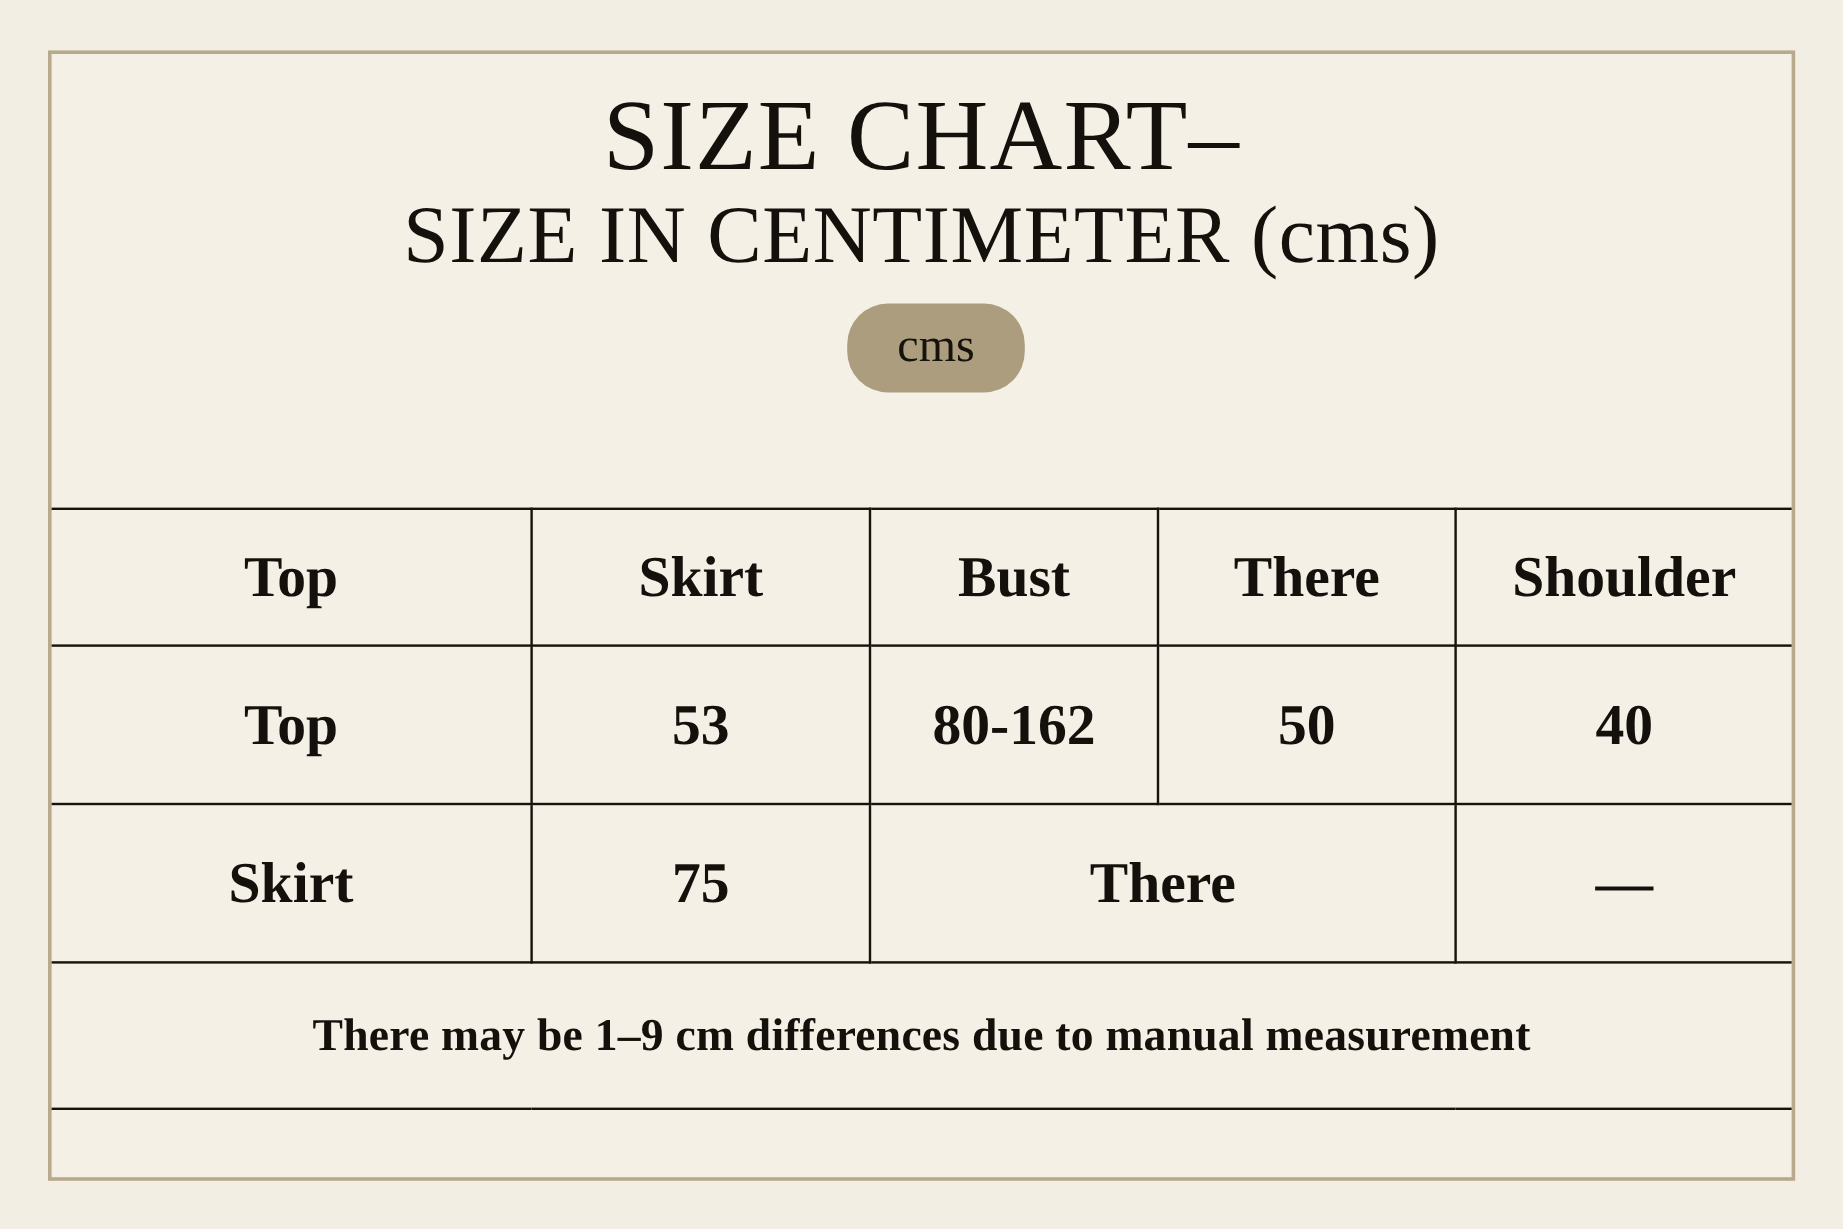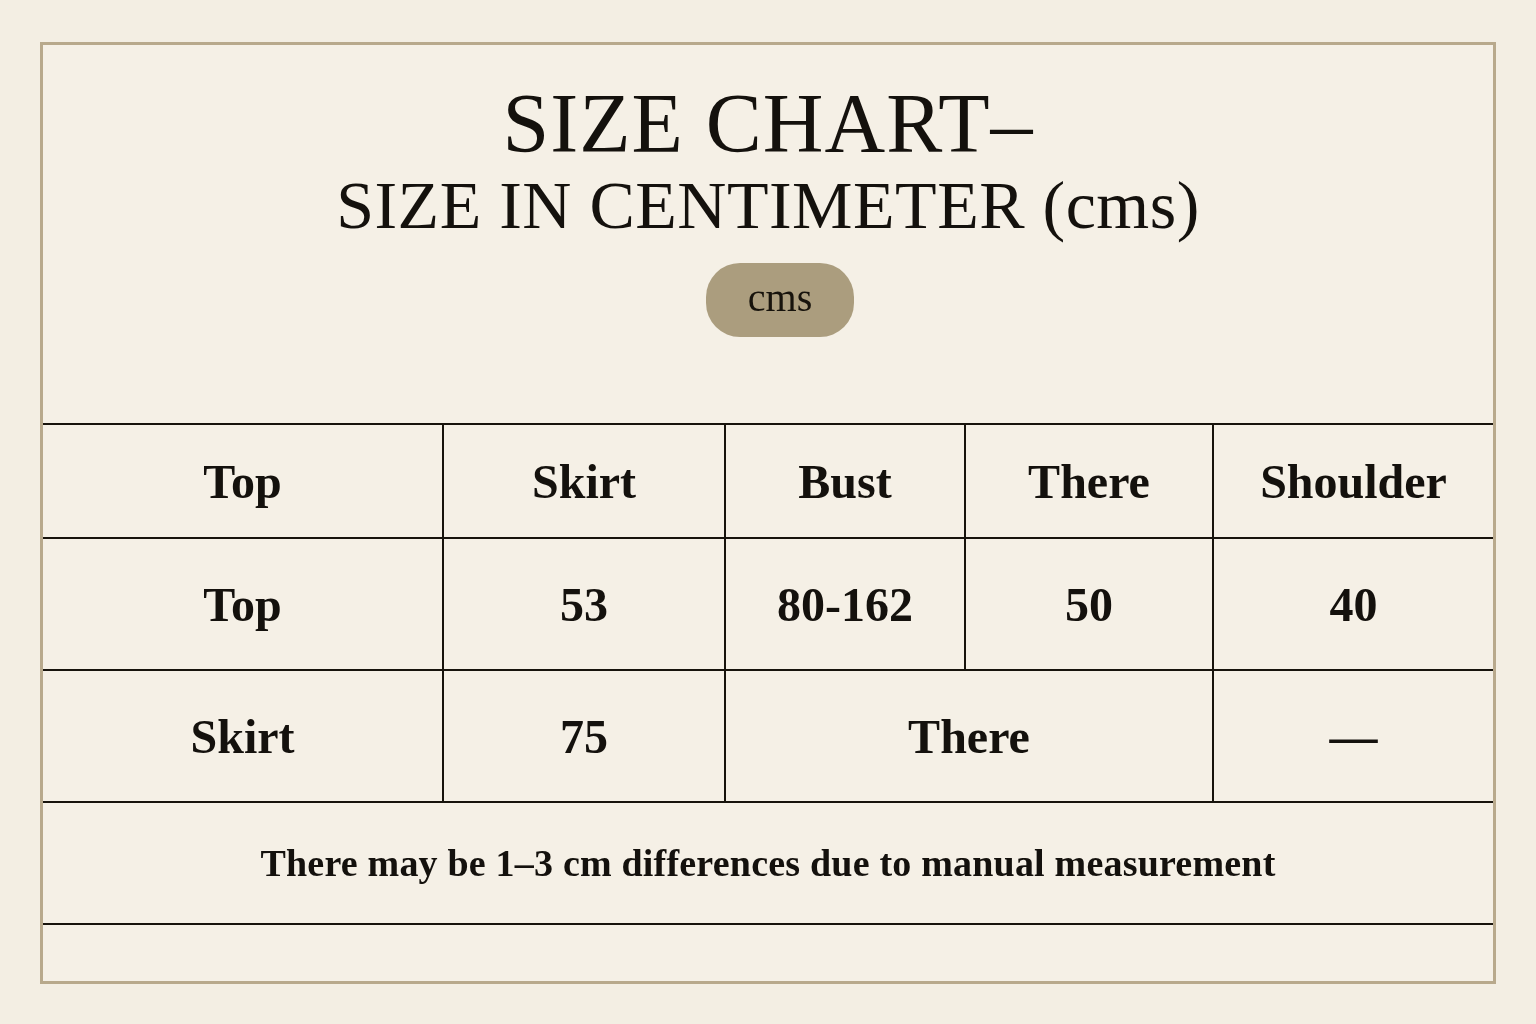--- a/index.html
+++ b/index.html
@@ -25,21 +25,21 @@
     position: absolute;
     left: 40px;
     top: 42px;
     width: 1456px;
     height: 942px;
     border: 3px solid #b8a98c;
     background: #f5f0e6;
     box-sizing: border-box;
   }
   .header {
-    padding-top: 38px;
+    padding-top: 28px;
     text-align: center;
   }
   .title-line1 {
     font-size: 84px;
     line-height: 0.98;
     letter-spacing: 1px;
     font-weight: 400;
     color: #14110d;
     white-space: nowrap;
   }
@@ -156,19 +156,19 @@
           <td>50</td>
           <td>40</td>
         </tr>
         <tr class="drow">
           <td>Skirt</td>
           <td>75</td>
           <td colspan="2">There</td>
           <td>—</td>
         </tr>
         <tr class="note-row">
-          <td colspan="5">There may be 1–3 cm differences due to manual measurement</td>
+          <td colspan="5">There may be 1–9 cm differences due to manual measurement</td>
         </tr>
       </tbody>
     </table>
 
   </div>
 </div>
 
 </body></html>

